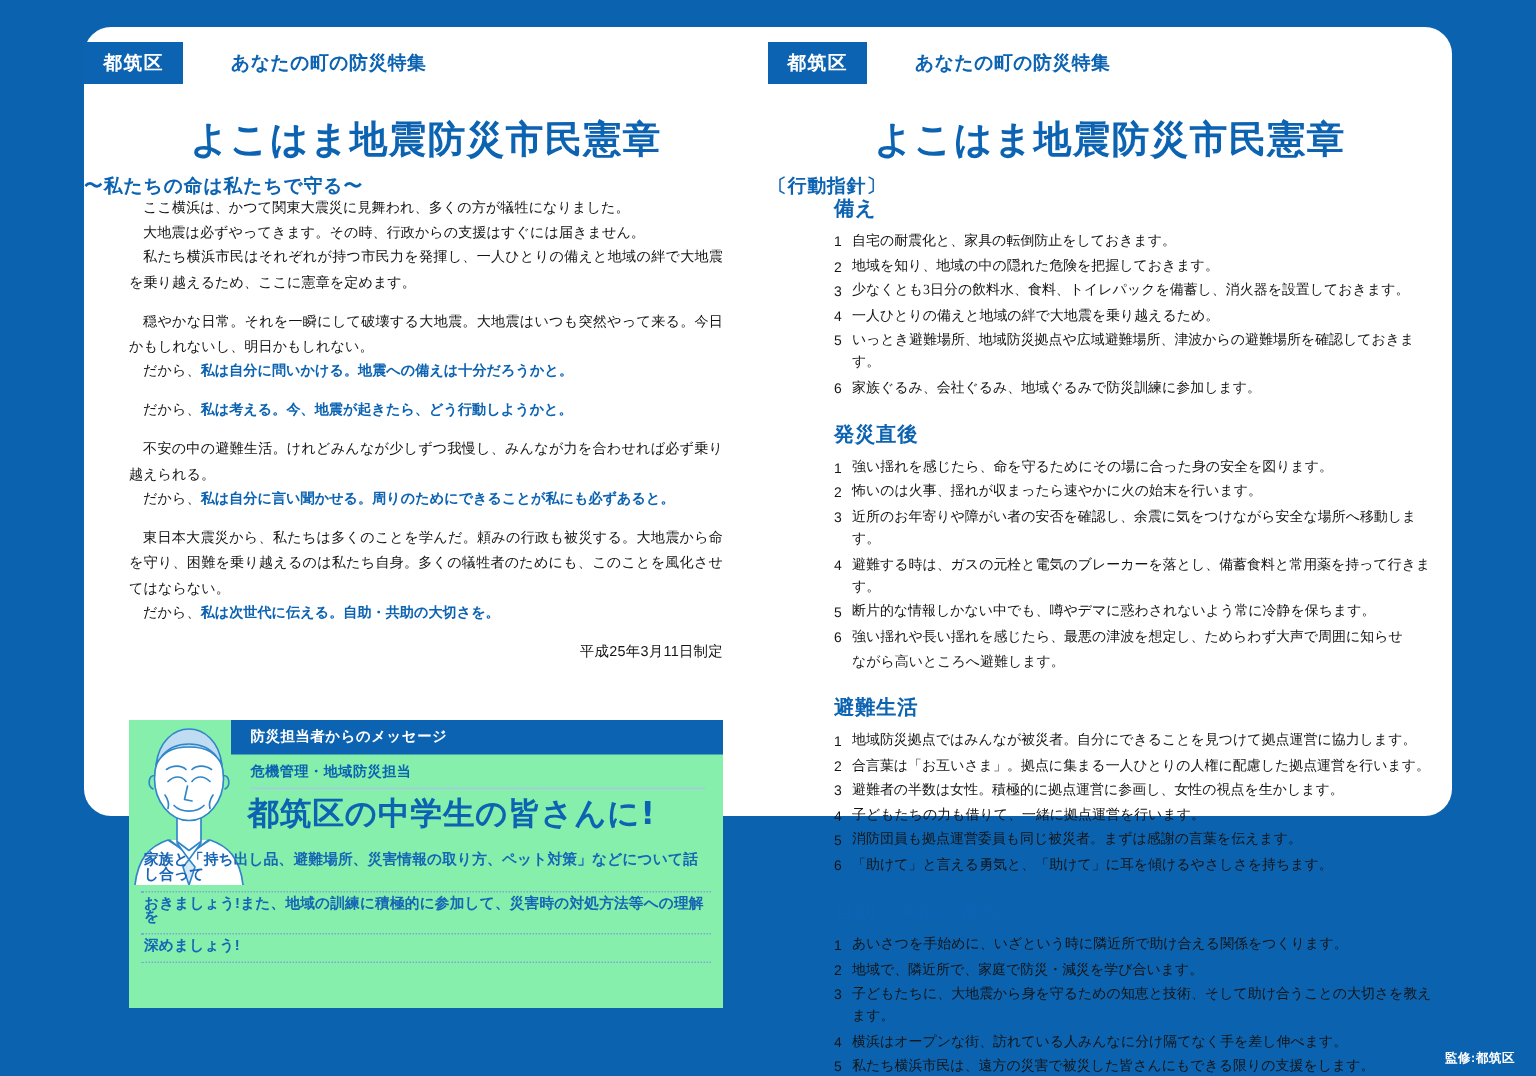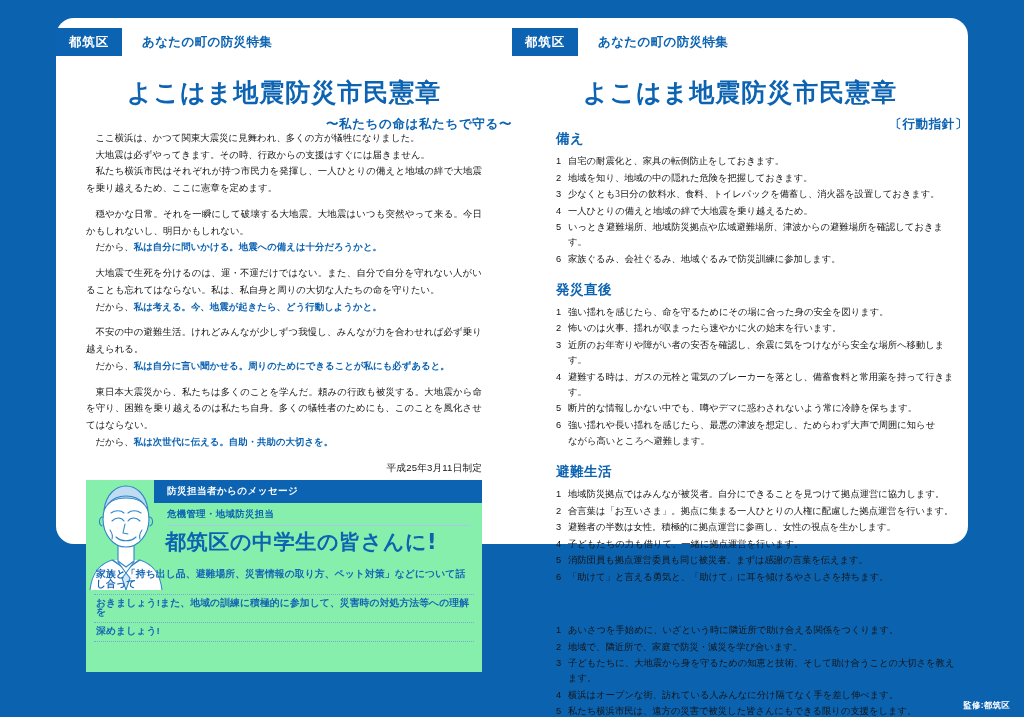--- a/index.html
+++ b/index.html
@@ -62,40 +62,39 @@
     justify-content: center;
     width: 66px;
   }
   .hdr-sub {
     color: #0c63b2;
     font-size: 12.5px;
     font-weight: bold;
     letter-spacing: .03em;
     display: flex;
     align-items: center;
-    padding-left: 20px;
+    padding-left: 32px;
   }
 
   
   .doc-title {
     text-align: center;
     color: #0c63b2;
     font-weight: bold;
     font-size: 25px;
     letter-spacing: .04em;
     font-family: "DejaVu Sans", sans-serif;
   }
   .doc-sub {
-    text-align: right;
+    text-align: left;
     color: #0c63b2;
     font-weight: bold;
     font-size: 12.5px;
     letter-spacing: .05em;
     margin-top: 7px;
-    padding-left: 32px;
   }
 
   
   .body-col {
     position: absolute;
     left: 30px;
     width: 396px;
     font-size: 9.4px;
     line-height: 1.78;
     letter-spacing: .005em;
@@ -253,21 +252,20 @@
         <p class="indent">大地震は必ずやってきます。その時、行政からの支援はすぐには届きません。</p>
         <p class="indent">私たち横浜市民はそれぞれが持つ市民力を発揮し、一人ひとりの備えと地域の絆で大地震を乗り越えるため、ここに憲章を定めます。</p>
       </div>
 
       <div class="para">
         <p class="indent">穏やかな日常。それを一瞬にして破壊する大地震。大地震はいつも突然やって来る。今日かもしれないし、明日かもしれない。</p>
         <p class="indent"><span>だから、</span><span class="hl">私は自分に問いかける。地震への備えは十分だろうかと。</span></p>
       </div>
 
       <div class="para">
-        <p class="indent">大地震で生死を分けるのは、運・不運だけではない。また、自分で自分を守れない人がいることも忘れてはならない。私は、私自身と周りの大切な人たちの命を守りたい。</p>
         <p class="indent"><span>だから、</span><span class="hl">私は考える。今、地震が起きたら、どう行動しようかと。</span></p>
       </div>
 
       <div class="para">
         <p class="indent">不安の中の避難生活。けれどみんなが少しずつ我慢し、みんなが力を合わせれば必ず乗り越えられる。</p>
         <p class="indent"><span>だから、</span><span class="hl">私は自分に言い聞かせる。周りのためにできることが私にも必ずあると。</span></p>
       </div>
 
       <div class="para">
         <p class="indent">東日本大震災から、私たちは多くのことを学んだ。頼みの行政も被災する。大地震から命を守り、困難を乗り越えるのは私たち自身。多くの犠牲者のためにも、このことを風化させてはならない。</p>

